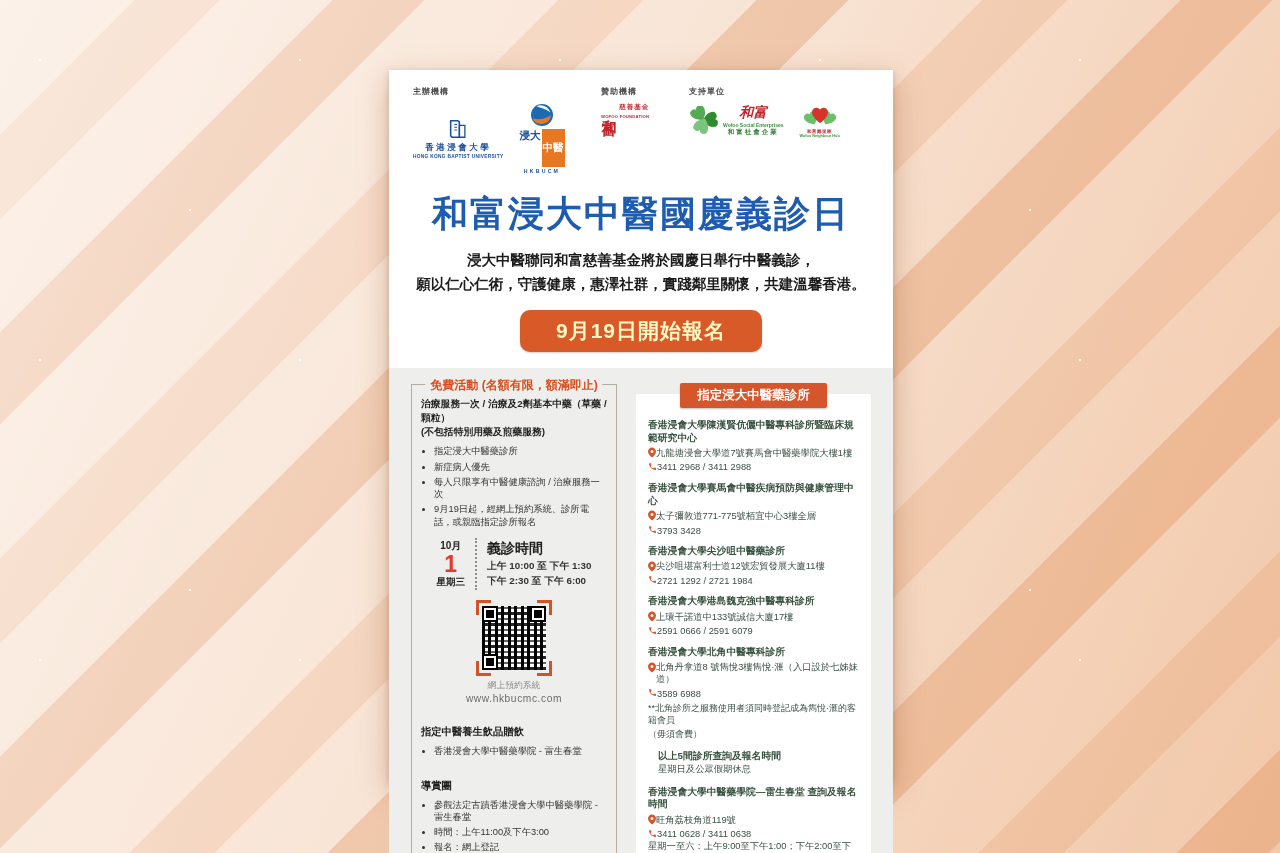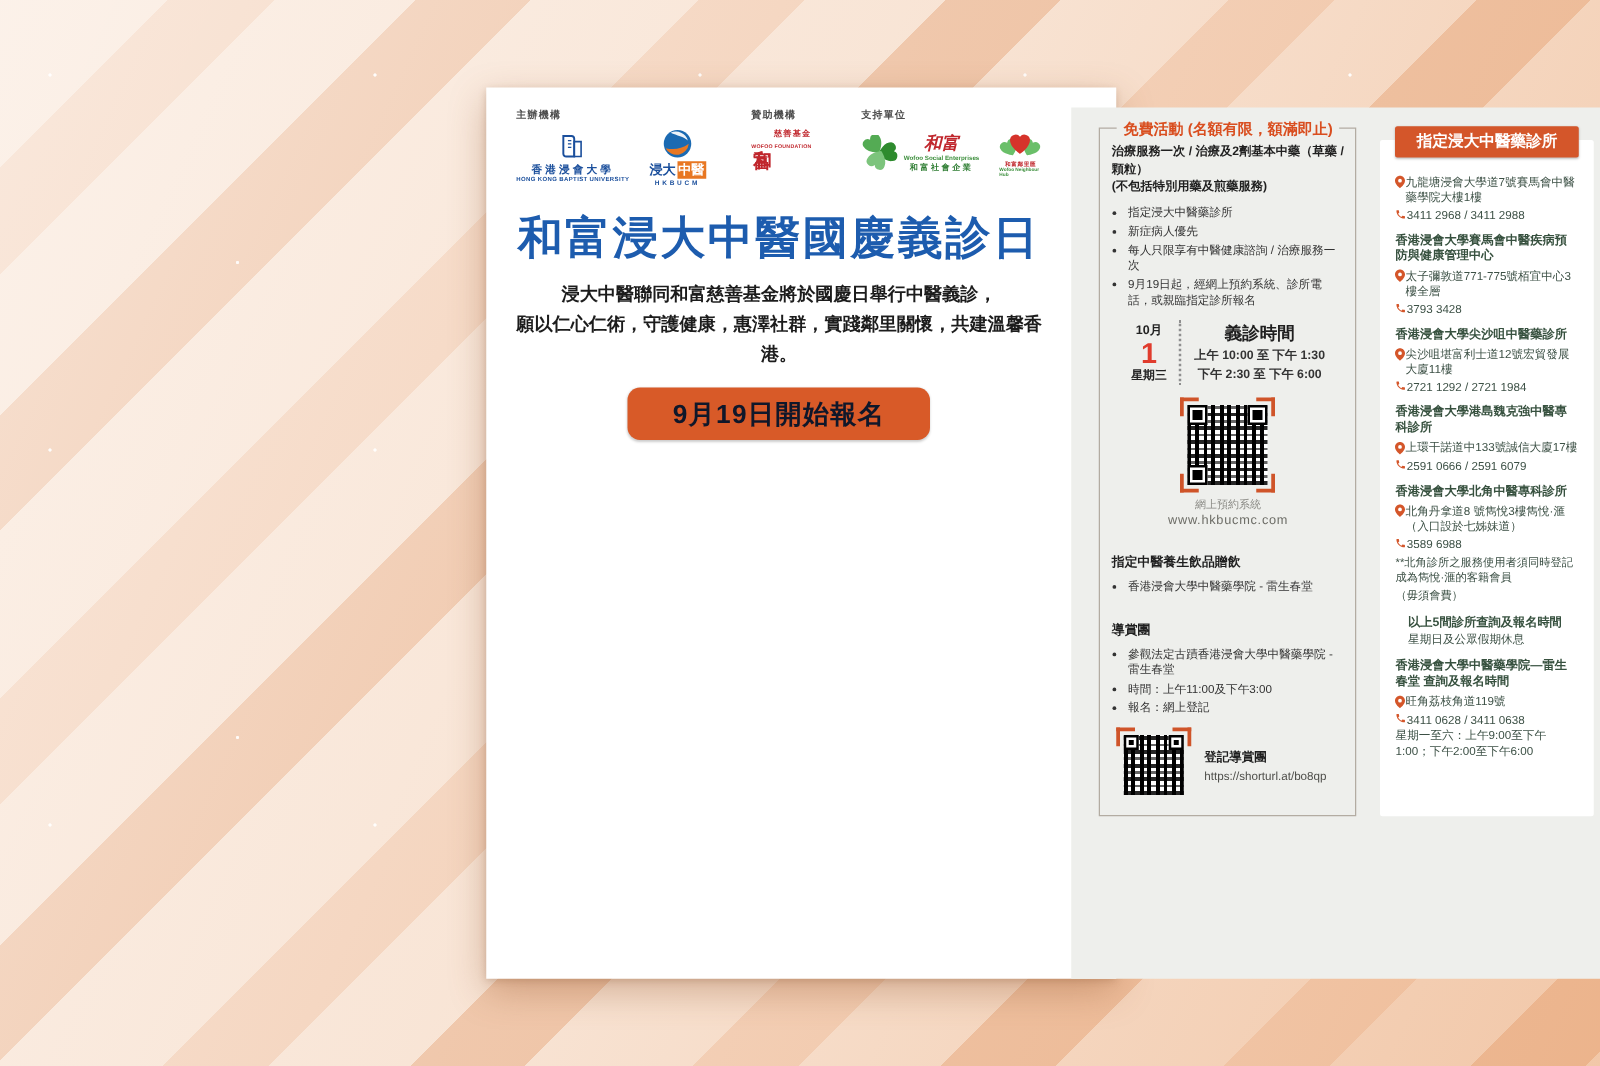--- a/index.html
+++ b/index.html
@@ -11,71 +11,71 @@
     background-image:
       radial-gradient(circle 1.5px at 40px 60px, rgba(255,255,255,.95) 0 1px, transparent 1.6px),
       radial-gradient(circle 1.5px at 190px 210px, rgba(255,255,255,.9) 0 1px, transparent 1.6px),
       linear-gradient(115deg, rgba(255,250,246,.55) 0%, rgba(250,214,186,.15) 45%, rgba(233,156,100,.42) 100%),
       repeating-linear-gradient(135deg, #f8e7da 0 95px, #f3d3bd 95px 155px, #f8e7da 155px 235px, #eec5a9 235px 300px);
     background-size: 260px 300px, 420px 380px, 100% 100%, 100% 100%;
   }
   .poster{
     position:absolute; left:389px; top:70px; width:504px; height:713px;
     background:#fff; box-shadow:0 10px 28px rgba(150,90,50,.38), 0 2px 6px rgba(120,70,40,.25);
-    display:flex; flex-direction:row;
+    display:flex; flex-direction:column;
   }
   
   .top{ padding:16px 24px 0; }
   .logos-row{ display:flex; gap:10px; }
   .lgroup{ display:flex; flex-direction:column; }
   .glabel{ font-size:8px; font-weight:700; color:#4a4a4a; letter-spacing:1px; margin-bottom:6px; }
   .litems{ display:flex; align-items:center; gap:16px; }
   .lgroup.org{ width:178px; }
   .lgroup.sponsor{ width:78px; align-items:flex-start; }
   .lgroup.support{ flex:1; }
   .logo{ display:flex; flex-direction:column; align-items:center; }
   .hkbu-cn{ font-size:8.5px; font-weight:700; color:#1b4f9c; letter-spacing:2.5px; margin-top:2px; white-space:nowrap;}
   .hkbu-en{ font-size:4.8px; font-weight:700; color:#1b4f9c; letter-spacing:.3px; white-space:nowrap;}
   .cm-line{ display:flex; align-items:flex-start; margin-top:2px; }
   .cm-blue{ color:#1b4f9c; font-weight:800; font-size:10.5px; }
-  .cm-orange{ color:#fff; background:#e87722; font-weight:800; font-size:10.5px; padding:0 1px; margin-left:1px;}
+  .cm-orange{ color:#fff; background:#e87722; font-weight:800; font-size:10.5px; padding:12px 1px; margin-left:1px;}
   .cm-en{ font-size:5.2px; font-weight:700; color:#1b4f9c; letter-spacing:2.2px; margin-top:1px;}
   .wf-row{ display:flex; gap:3px; align-items:center;}
   .wf-call{ color:#c0272d; font-weight:800; font-size:15px; line-height:1; writing-mode:vertical-rl; text-orientation:upright; font-family:"Liberation Serif", serif; }
   .wf-sub{ display:flex; flex-direction:column; gap:1px;}
   .wf-cn{ font-size:6.5px; color:#c0272d; font-weight:700; letter-spacing:1px;}
   .wf-en{ font-size:4.2px; color:#c0272d; font-weight:700; margin-top:2px; letter-spacing:.2px;}
   .wse{ flex-direction:row; align-items:center; gap:4px;}
   .wse-right{ display:flex; flex-direction:column; align-items:center;}
   .wse-call{ color:#c0272d; font-weight:800; font-size:14px; font-family:"Liberation Serif", serif; font-style:italic;}
   .wse-en{ font-size:5px; color:#3d8f3d; font-weight:700; white-space:nowrap;}
   .wse-cn{ font-size:6.5px; color:#2e7d32; font-weight:700; letter-spacing:2px; white-space:nowrap;}
   .hub{ align-items:center;}
   .hub-cn{ font-size:4.5px; color:#c0272d; font-weight:700; letter-spacing:.5px;}
   .hub-en{ font-size:3.8px; color:#3d8f3d; font-weight:700;}
   .main-title{ text-align:center; color:#1d5cae; font-size:36px; font-weight:900; letter-spacing:2px; margin-top:16px; }
   .subtitle{ text-align:center; font-size:14.5px; color:#1c1c1c; font-weight:600; line-height:1.65; margin-top:10px;}
   .cta-wrap{ text-align:center; margin-top:13px; }
-  .cta{ display:inline-block; background:#d85a28; color:#0f172a; font-size:21px; font-weight:800; padding:7px 36px; border-radius:10px; letter-spacing:1px; box-shadow:0 1px 2px rgba(0,0,0,.2); cursor:pointer;text-align:right;}
+  .cta{ display:inline-block; background:#d85a28; color:#fef9c3; font-size:21px; font-weight:800; padding:7px 36px; border-radius:10px; letter-spacing:1px; box-shadow:0 1px 2px rgba(0,0,0,.2); cursor:pointer;text-align:right;}
   
   .bottom{ flex:1; background:#eeefec; margin-top:16px; padding:16px 22px 12px; display:flex; flex-direction:column;}
   .cols{ display:flex; gap:19px; align-items:stretch;}
   
   .leftbox{ width:206px; flex-shrink:0; border:1px solid #b3aca2; position:relative; padding:12px 9px 10px; }
   .leftbox-title{ position:absolute; top:-8px; left:50%; transform:translateX(-50%); background:#eeefec; padding:0 5px; color:#d94e1f; font-weight:800; font-size:12px; white-space:nowrap;}
   .intro1{ font-size:9.8px; font-weight:800; color:#1f1f1f; line-height:1.45;}
   .lb-bullets{ list-style:disc; margin:6px 0 0 13px; }
   .lb-bullets li{ font-size:9.3px; color:#333; margin:2.5px 0; line-height:1.35;}
   .dt-row{ display:flex; align-items:center; justify-content:center; gap:10px; margin-top:10px;}
   .d-col{ text-align:center; }
   .d-month{ font-size:10px; font-weight:800; color:#222;}
   .d-day{ font-size:23px; font-weight:800; color:#e03c2d; line-height:1;}
   .d-week{ font-size:9.5px; font-weight:800; color:#222;}
   .d-div{ border-left:2px dotted #8f8f8f; height:52px;}
-  .t-col{ text-align:center;}
+  .t-col{ }
   .t-title{ font-size:14px; font-weight:800; color:#1f1f1f;}
   .t-line{ font-size:9.8px; font-weight:700; color:#333; margin-top:2px;}
   .qrcenter{ display:flex; flex-direction:column; align-items:center; margin-top:10px;justify-content:center;}
   .qrframe{ position:relative; padding:6px;}
   .qrframe i{ position:absolute; width:15px; height:15px; border:3.5px solid #cf5429;}
   .qrframe i.c1{ top:0; left:0; border-right:none; border-bottom:none;}
   .qrframe i.c2{ top:0; right:0; border-left:none; border-bottom:none;}
   .qrframe i.c3{ bottom:0; left:0; border-right:none; border-top:none;}
   .qrframe i.c4{ bottom:0; right:0; border-left:none; border-top:none;}
   .qr{ position:relative; background:
@@ -254,20 +254,21 @@
             <div class="b">登記導賞團</div>
             <div class="u">https://shorturl.at/bo8qp</div>
           </div>
         </div>
       </div>
 
       <div class="rightpanel">
         <div class="badge">指定浸大中醫藥診所</div>
 
         <div class="clinic">
+          <div class="cname">香港浸會大學陳漢賢伉儷中醫專科診所暨臨床規範研究中心</div>
           <div class="crow">
               <svg width="8" height="11" viewBox="0 0 24 30">
                 <path d="M12 0C5.4 0 0 5.4 0 12c0 9 12 18 12 18s12-9 12-18C24 5.4 18.6 0 12 0zm0 16.5A4.5 4.5 0 1 1 12 7.5a4.5 4.5 0 0 1 0 9z" fill="#d4562a"></path>
               </svg>
               <span>九龍塘浸會大學道7號賽馬會中醫藥學院大樓1樓</span>
             </div>
           <div class="crow">
               <svg width="9" height="9" viewBox="0 0 24 24">
                 <path d="M6.6 10.8c1.5 2.9 3.8 5.2 6.7 6.7l2.2-2.2c.3-.3.7-.4 1.1-.3 1.1.4 2.4.6 3.6.6.6 0 1 .4 1 1V20c0 .6-.4 1-1 1C11 21 3 13 3 4c0-.6.4-1 1-1h3.5c.6 0 1 .4 1 1 0 1.3.2 2.5.6 3.6.1.4 0 .8-.3 1.1l-2.2 2.1z" fill="#d4562a"></path>
               </svg>

